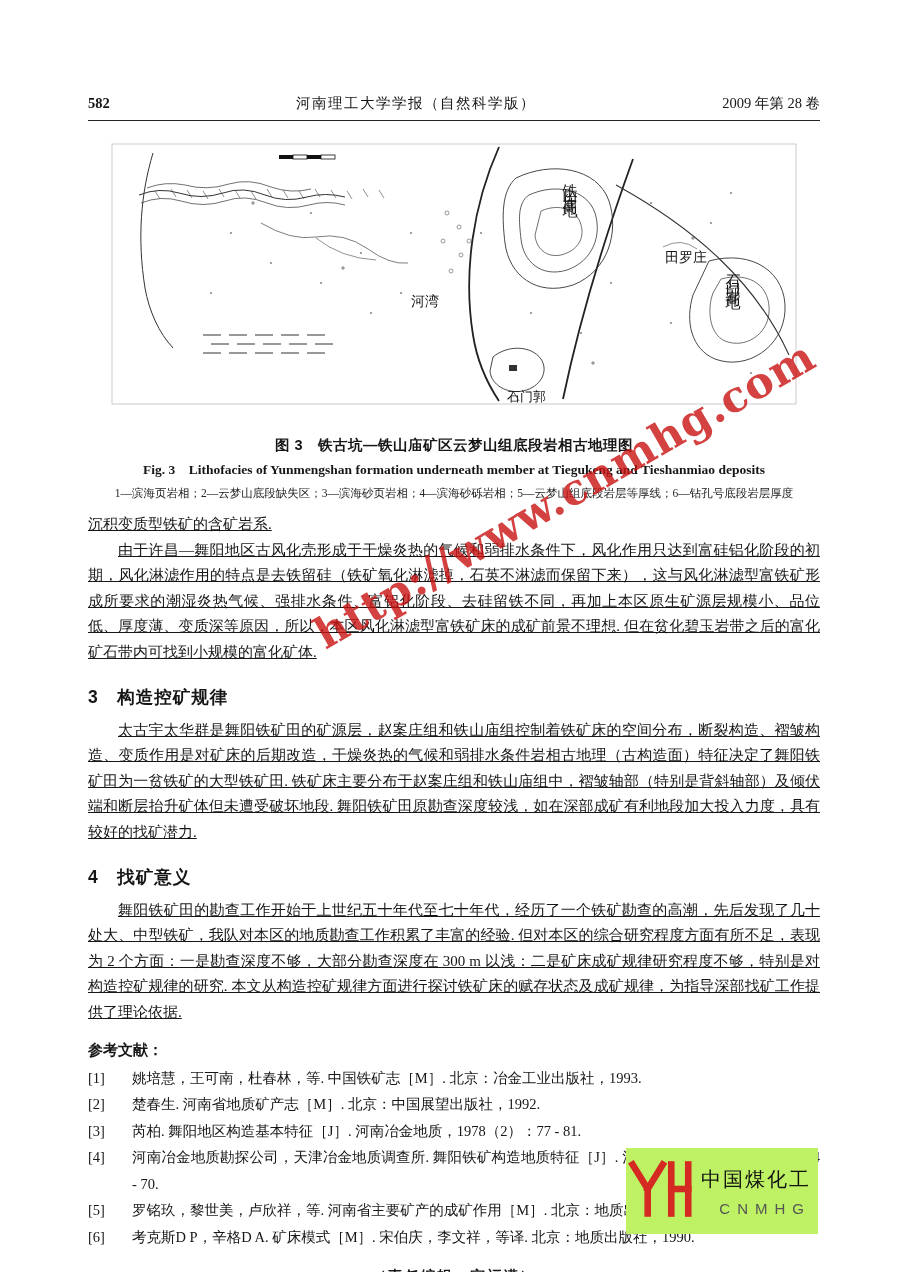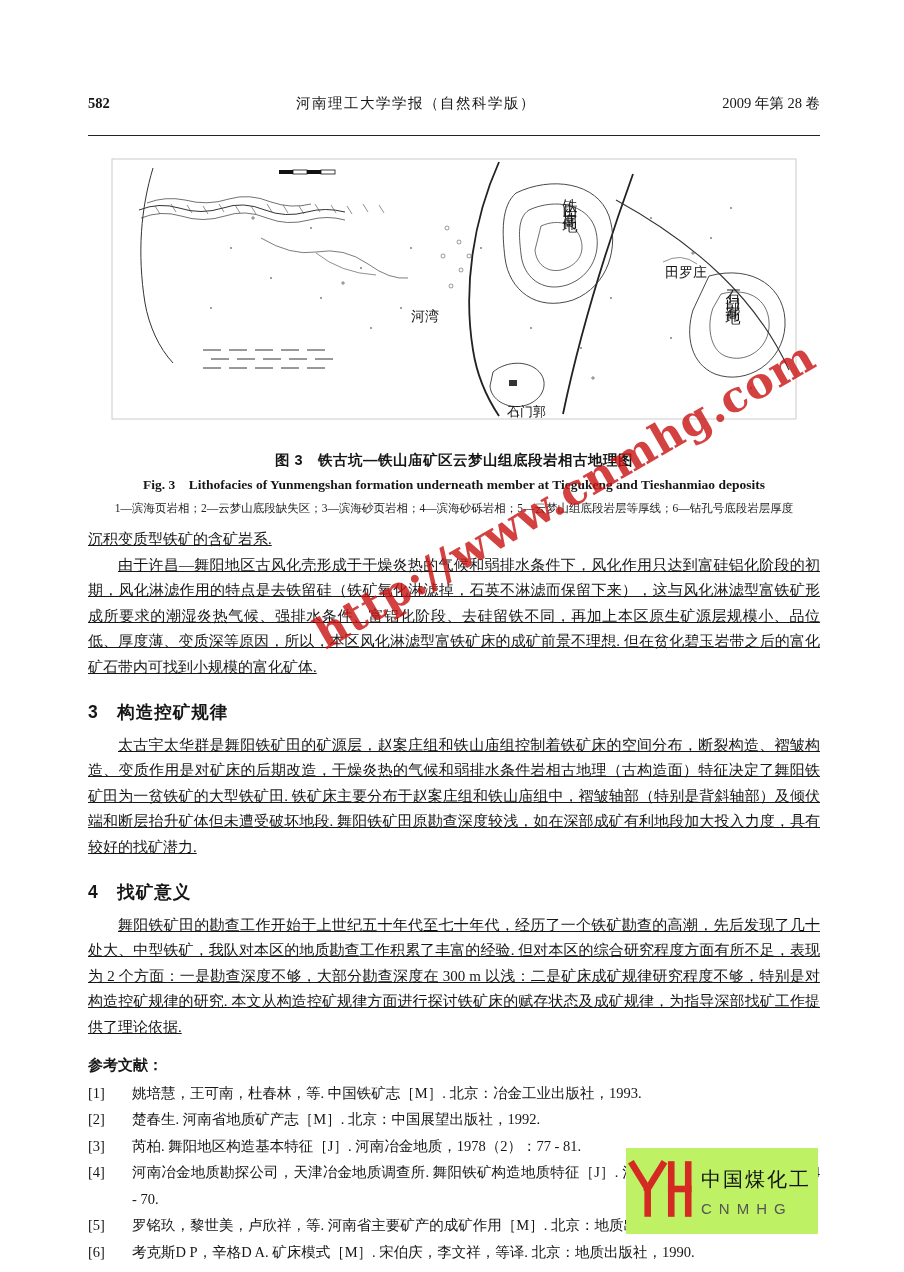--- a/index.html
+++ b/index.html
@@ -7,21 +7,21 @@
   .page {
     position: relative; width: 904px; height: 1272px; margin: 0 auto;
     background: #ffffff; overflow: hidden;
     font-family: "Liberation Serif", "DejaVu Serif", serif; color: #161616;
   }
   .content { position: absolute; left: 88px; top: 0; width: 732px; }
 
   
   .page-header {
     margin-top: 94px; display: flex; justify-content: space-between; align-items: baseline;
-    border-bottom: 1.4px solid #232323; padding-bottom: 22px; font-size: 14.5px;
+    border-bottom: 1.4px solid #232323; padding-bottom: 7px; font-size: 14.5px;
   }
   .journal-title { letter-spacing: 1.5px; }
   .page-number { font-weight: bold; }
 
   
   .figure-map { position: relative; width: 686px; height: 262px; margin: 22px auto 8px; }
   .figure-map svg { display: block; }
   .map-label { position: absolute; color: #151515; font-size: 14px; white-space: nowrap; }
   .map-label.vert { writing-mode: vertical-rl; letter-spacing: 5px; font-size: 15px; }
   .caption-zh {
@@ -68,21 +68,21 @@
     position: absolute; left: 626px; top: 1148px; width: 192px; height: 86px;
     background: #bef264; z-index: 6; display: flex; align-items: center;
   }
   .logo-text { margin-left: 9px; }
   .logo-zh {
     font-family: "Liberation Sans", "DejaVu Sans", sans-serif; font-size: 20px;
     color: #121212; letter-spacing: 2px;
   }
   .logo-en {
     font-family: "Liberation Sans", "DejaVu Sans", sans-serif; font-size: 15px;
-    color: #555; letter-spacing: 7px; margin-top: 7px;
+    color: #555; letter-spacing: 7px; margin-top: 7px; text-align: right;
   }
 </style>
 </head>
 <body>
 
 <div class="page">
 
   <div class="content">
 
     <div class="page-header">

